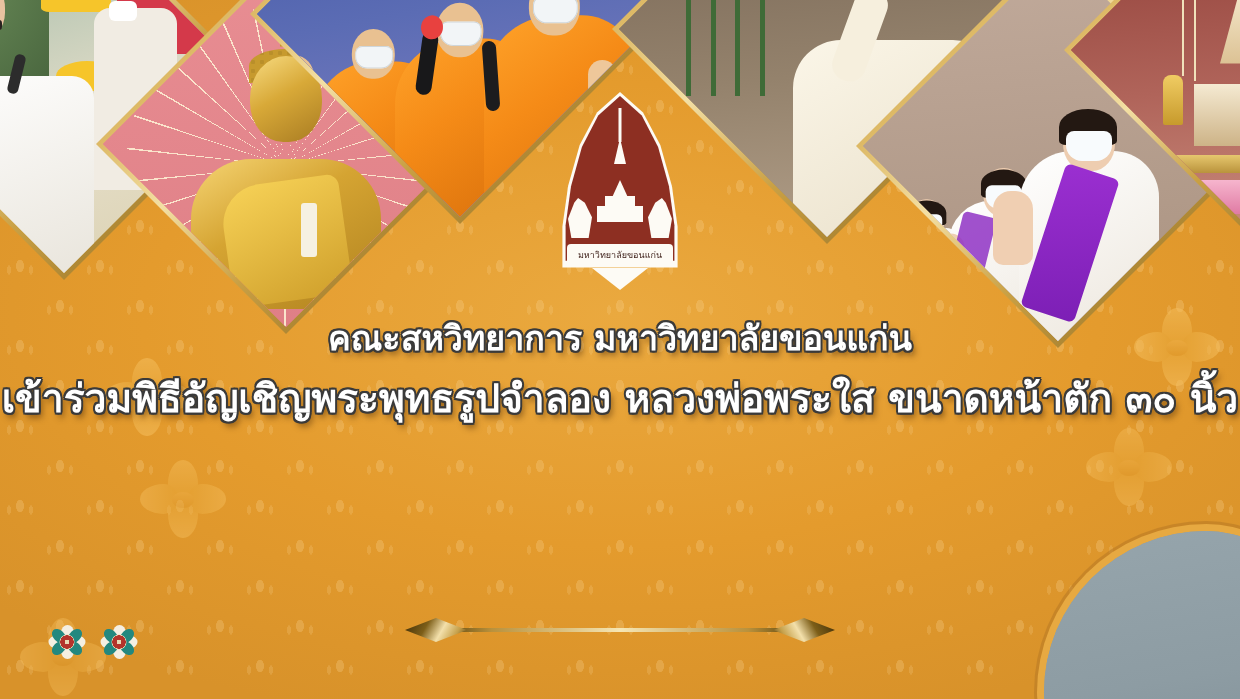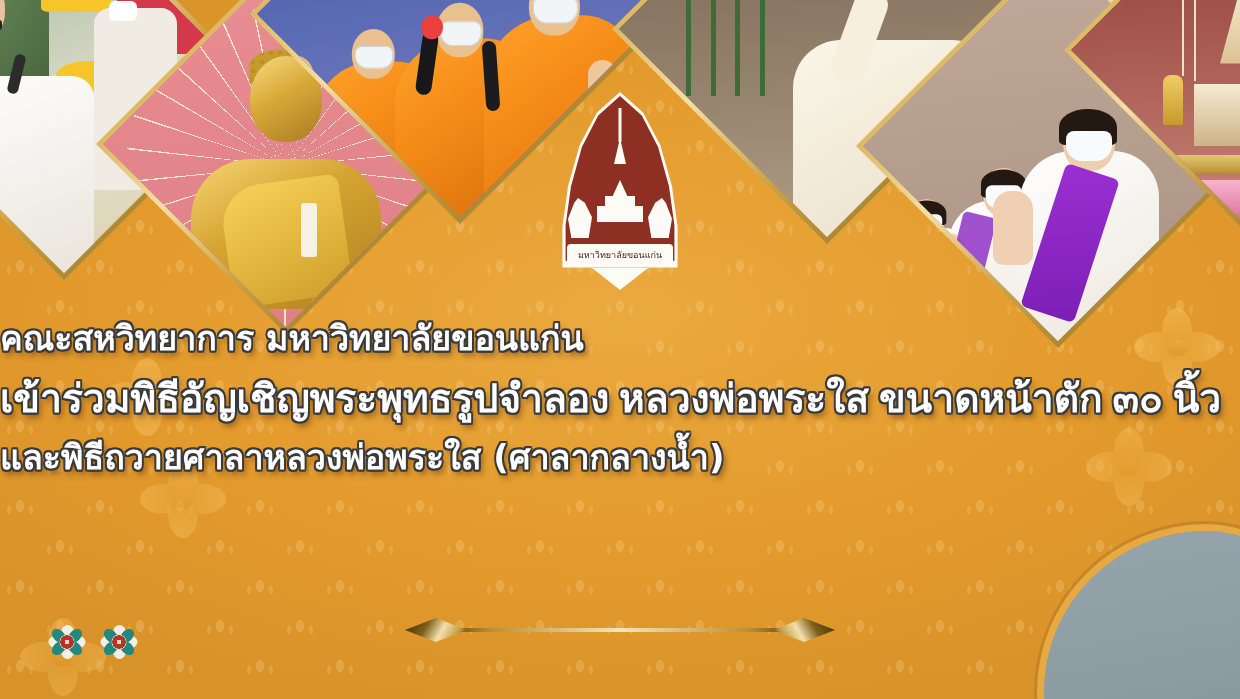--- a/index.html
+++ b/index.html
@@ -241,38 +241,38 @@
   }
   .logo .foot{
     position:absolute;left:50%;bottom:2px;transform:translateX(-50%);
     width:56px;height:22px;background:#fdfbf5;
     clip-path:polygon(0 0,100% 0,50% 100%);
   }
 
   
   .textwrap{
     position:absolute;left:0;top:318px;width:1240px;
-    z-index:5;
+    text-align:center;z-index:5;
   }
   .tline{
     color:#ffffff;
     font-weight:bold;
     font-family:"DejaVu Sans","Liberation Sans",sans-serif;
     line-height:1.22;
     margin:0;
     text-shadow:
       -1.6px -1.6px 0 #3a3a3a, 1.6px -1.6px 0 #3a3a3a,
       -1.6px  1.6px 0 #3a3a3a, 1.6px  1.6px 0 #3a3a3a,
        0 -2px 0 #3a3a3a, 0 2px 0 #3a3a3a,
       -2px 0 0 #3a3a3a, 2px 0 0 #3a3a3a,
        3px 5px 6px rgba(60,30,0,.55);
   }
   .t1{font-size:34px;}
   .t2{font-size:34px;margin-top:20px;}
-  .t3{font-size:39px;margin-top:16px;font-family:Liberation Serif, serif;}
+  .t3{font-size:39px;margin-top:16px;}
   .t4{font-size:34px;margin-top:14px;}
 
   
   .divider{
     position:absolute;left:50%;top:617px;transform:translateX(-50%);
     width:430px;height:26px;z-index:5;
     display:flex;align-items:center;justify-content:center;
   }
   .divider .bar{
     position:absolute;left:46px;right:46px;top:50%;height:4px;transform:translateY(-50%);
@@ -511,21 +511,20 @@
     <div class="deva devaR"></div>
     <div class="nameplate">
       <span>มหาวิทยาลัยขอนแก่น</span>
     </div>
     <div class="foot"></div>
   </div>
 
   <div class="textwrap">
     <p class="tline t1">คณะสหวิทยาการ  มหาวิทยาลัยขอนแก่น</p>
     <p class="tline t3">เข้าร่วมพิธีอัญเชิญพระพุทธรูปจำลอง  หลวงพ่อพระใส  ขนาดหน้าตัก  ๓๐  นิ้ว</p>
-    <p class="tline t4">และพิธีถวายศาลาหลวงพ่อพระใส  (ศาลากลางน้ำ)</p>
   </div>
 
   <div class="divider">
     <div class="bar"></div>
     <div class="gem gemL"></div>
     <div class="gem gemR"></div>
   </div>
 
   <div class="agenda">
     <div class="xflower">

